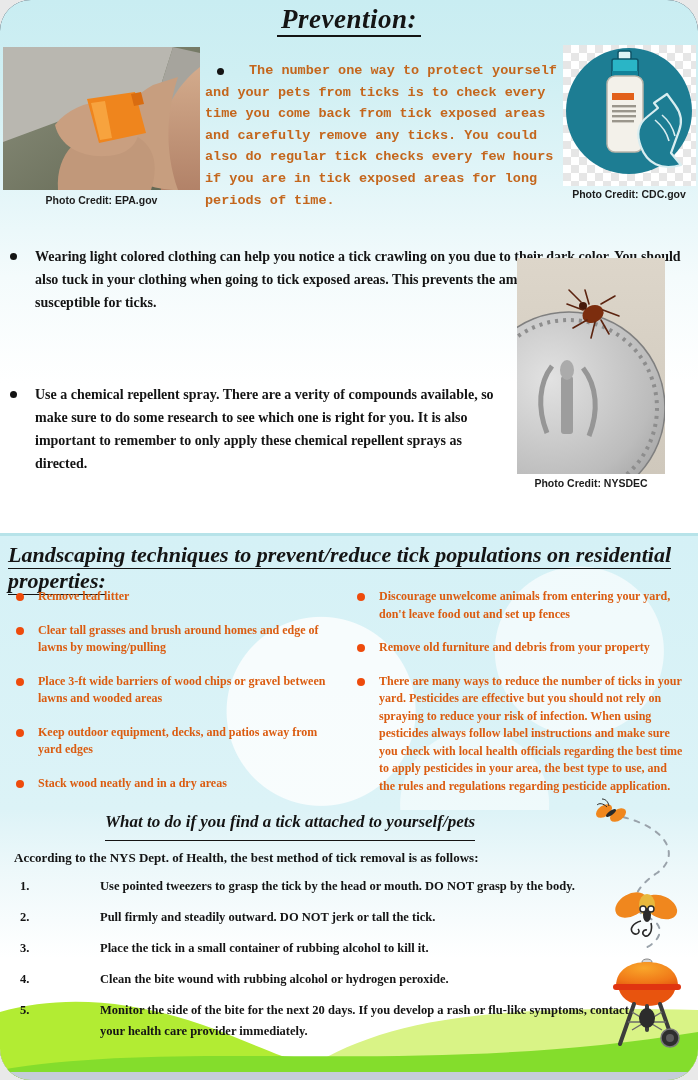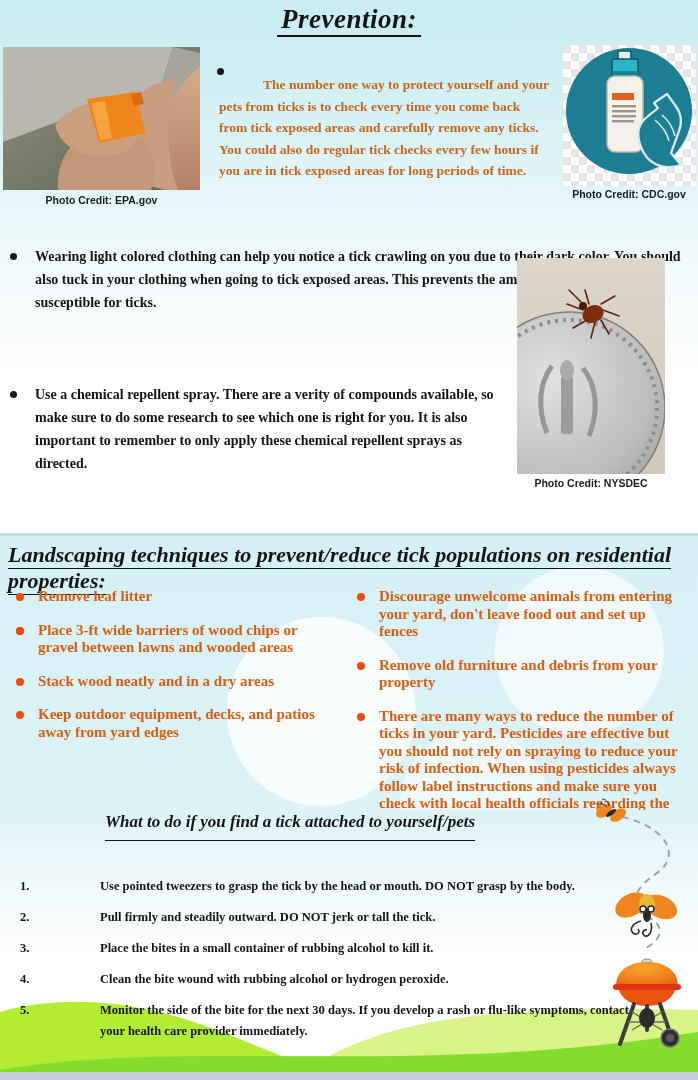--- a/index.html
+++ b/index.html
@@ -1,55 +1,55 @@
 <!DOCTYPE html>
 <html><head>
 <meta charset="utf-8">
 <style>
   html,body{margin:0;padding:0;background:#e9e9e9;}
   .page{
     position:relative;width:698px;height:1080px;overflow:hidden;
-    font-family:"Liberation Serif",serif;background:#0f172a;margin:0 auto;
+    font-family:"Liberation Serif",serif;background:#0f172a;margin:0 auto;border-radius:31px;
   }
   
   .top-panel{
     position:absolute;left:0;top:0;width:698px;height:533px;
     background:linear-gradient(180deg,#c9edf2 0%,#cfeff3 14%,#e2f5f8 34%,#f4fbfc 52%,#ffffff 72%);
     border-bottom:3px solid #b7e3e9;
   }
   .title{position:absolute;left:0;top:4px;width:100%;text-align:center;
     font-size:27px;font-weight:700;font-style:italic;color:#141414;letter-spacing:.5px;}
   .title span{border-bottom:2px solid #141414;padding:0 4px 1px 4px;}
   .photo-frame{position:absolute;}
   .photo-frame svg{display:block;}
   .caption{position:absolute;text-align:center;font-family:"Liberation Sans",sans-serif;
     font-size:10.5px;font-weight:700;color:#1c1c1c;}
   .intro-wrap{position:absolute;left:205px;top:60px;width:358px;}
   .intro-dot{position:absolute;left:12px;top:8px;width:7px;height:7px;border-radius:50%;background:#141414;}
-  .intro-text{margin:14px;text-indent:44px;font-size:13.5px;font-weight:700;line-height:21.6px;color:#c4661c;}
+  .intro-text{margin:0;text-indent:44px;font-size:13.5px;font-weight:700;line-height:21.6px;color:#c4661c;font-family:Liberation Mono, monospace;}
   .pbullet{position:absolute;}
   .pbullet .dot{position:absolute;left:0;top:8px;width:7px;height:7px;border-radius:50%;background:#141414;}
   .pbullet .ptext{margin:0 0 0 25px;font-size:14px;font-weight:700;line-height:23px;color:#141414;}
   
   .mid-section{
     position:absolute;left:0;top:536px;width:698px;height:274px;
     background:
       radial-gradient(circle 95px at 46% 64%, rgba(255,255,255,.8) 0 94px, rgba(255,255,255,0) 95px),
       radial-gradient(circle 85px at 83% 42%, rgba(255,255,255,.65) 0 84px, rgba(255,255,255,0) 85px),
       radial-gradient(circle 75px at 68% 98%, rgba(255,255,255,.55) 0 74px, rgba(255,255,255,0) 75px),
       linear-gradient(180deg,#d5f1f6 0%,#dcf3f7 100%);
   }
   .land-heading{position:absolute;left:8px;top:6px;width:684px;
     font-size:22px;font-weight:700;font-style:italic;color:#141414;}
   .land-heading span{border-bottom:1.5px solid #141414;padding-bottom:1px;}
   .land-col{position:absolute;top:52px;}
   .land-col.left{left:14px;width:326px;}
   .land-col.right{left:355px;width:330px;}
   .land-item{position:relative;margin:0 0 16px 0;padding-left:24px;
-    font-size:15px;font-weight:700;line-height:17.5px;color:#db5c10;}
+    font-size:12px;font-weight:700;line-height:17.5px;color:#db5c10;}
   .land-item .odot{position:absolute;left:2px;top:5px;width:8px;height:8px;border-radius:50%;background:#ee4b0c;}
   
   .bottom-section{
     position:absolute;left:0;top:810px;width:698px;height:270px;
     background:linear-gradient(180deg,#ddf3f7 0%,#edf8fa 22%,#ffffff 55%);
   }
   .removal-heading{position:absolute;left:30px;top:2px;width:520px;text-align:center;
     font-size:17px;font-weight:700;font-style:italic;color:#141414;}
   .removal-heading span{border-bottom:1.5px solid #141414;padding-bottom:9px;}
   .removal-intro{position:absolute;left:14px;top:40px;width:600px;
@@ -176,32 +176,33 @@
       <span>Landscaping techniques to prevent/reduce tick populations on residential properties:</span>
     </div>
 
     <div class="land-col left">
       <div class="land-item">
         <span class="odot"></span>
         <span>Remove leaf litter</span>
       </div>
       <div class="land-item">
         <span class="odot"></span>
+        <span>Clear tall grasses and brush around homes and edge of lawns by mowing/pulling</span>
       </div>
       <div class="land-item">
         <span class="odot"></span>
         <span>Place 3-ft wide barriers of wood chips or gravel between lawns and wooded areas</span>
       </div>
       <div class="land-item">
         <span class="odot"></span>
+        <span>Keep outdoor equipment, decks, and patios away from yard edges</span>
+      </div>
+      <div class="land-item">
+        <span class="odot"></span>
         <span>Stack wood neatly and in a dry areas</span>
-      </div>
-      <div class="land-item">
-        <span class="odot"></span>
-        <span>Keep outdoor equipment, decks, and patios away from yard edges</span>
       </div>
     </div>
 
     <div class="land-col right">
       <div class="land-item">
         <span class="odot"></span>
         <span>Discourage unwelcome animals from entering your yard, don't leave food out and set up fences</span>
       </div>
       <div class="land-item">
         <span class="odot"></span>
@@ -211,41 +212,42 @@
         <span class="odot"></span>
         <span>There are many ways to reduce the number of ticks in your yard. Pesticides are effective but you should not rely on spraying to reduce your risk of infection. When using pesticides always follow label instructions and make sure you check with local health officials regarding the best time to apply pesticides in your area, the best type to use, and the rules and regulations regarding pesticide application.</span>
       </div>
     </div>
   </div>
 
   <div class="bottom-section">
     <div class="removal-heading">
       <span>What to do if you find a tick attached to yourself/pets</span>
     </div>
+    <div class="removal-intro">According to the NYS Dept. of Health, the best method of tick removal is as follows:</div>
 
     <div class="steps">
       <div class="step">
         <span class="num">1.</span>
         <span class="stext">Use pointed tweezers to grasp the tick by the head or mouth. DO NOT grasp by the body.</span>
       </div>
       <div class="step">
         <span class="num">2.</span>
         <span class="stext">Pull firmly and steadily outward. DO NOT jerk or tall the tick.</span>
       </div>
       <div class="step">
         <span class="num">3.</span>
-        <span class="stext">Place the bites in a small container of rubbing alcohol to kill it.</span>
+        <span class="stext">Place the tick in a small container of rubbing alcohol to kill it.</span>
       </div>
       <div class="step">
         <span class="num">4.</span>
         <span class="stext">Clean the bite wound with rubbing alcohol or hydrogen peroxide.</span>
       </div>
       <div class="step">
         <span class="num">5.</span>
-        <span class="stext">Monitor the side of the bite for the next 30 days. If you develop a rash or flu-like symptoms, contact your health care provider immediately.</span>
+        <span class="stext">Monitor the side of the bite for the next 20 days. If you develop a rash or flu-like symptoms, contact your health care provider immediately.</span>
       </div>
     </div>
 
     <svg class="butterflies" width="123" height="175" viewBox="0 0 123 175">
       <path d="M48,22 C95,34 105,62 82,78 C58,94 52,112 72,122 C94,131 84,148 68,154" fill="none" stroke="#9aa3ab" stroke-width="2" stroke-dasharray="5 7" stroke-linecap="round"></path>
       <g transform="translate(36,18)">
         <ellipse cx="-7" cy="-2" rx="9" ry="5.5" fill="#f0871e" transform="rotate(-35 -7 -2)"></ellipse>
         <ellipse cx="7" cy="2" rx="9" ry="5.5" fill="#f0871e" transform="rotate(-35 7 2)"></ellipse>
         <ellipse cx="0" cy="0" rx="2.2" ry="6" fill="#2a2a2a" transform="rotate(55 0 0)"></ellipse>
         <path d="M-4,-6 C-8,-10 -12,-10 -14,-8 M-2,-7 C-3,-12 -6,-14 -9,-14" stroke="#2a2a2a" stroke-width="1" fill="none"></path>

